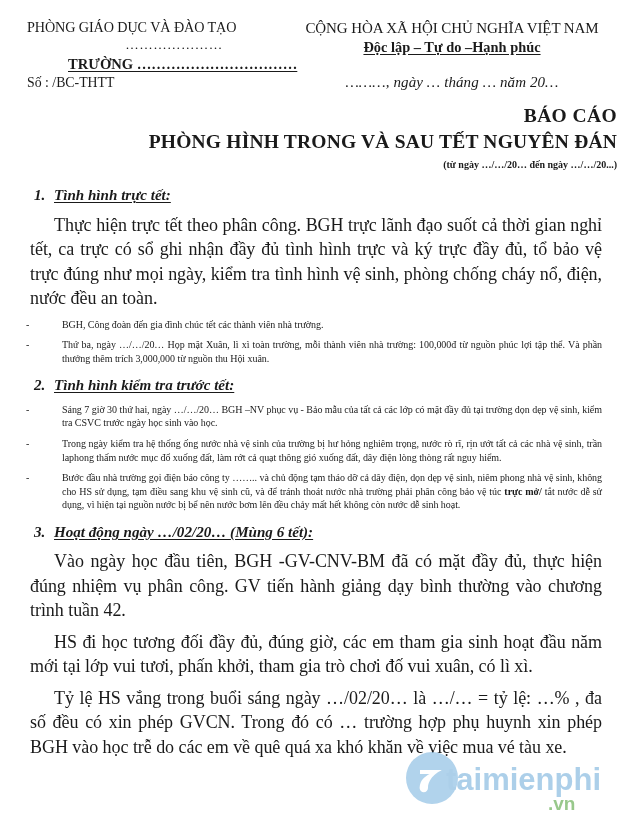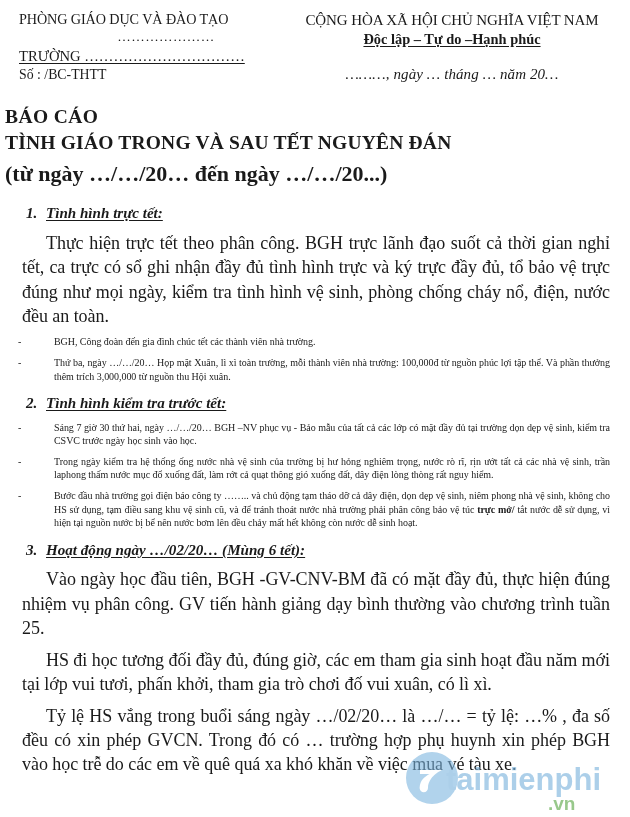--- a/index.html
+++ b/index.html
@@ -14,21 +14,21 @@
     overflow: hidden;
     font-family: "Liberation Serif", "DejaVu Serif", serif;
     color: #1a1a1a;
     position: relative;
   }
 
   .page {
     position: relative;
     width: 630px;
     height: 817px;
-    padding: 5px;
+    padding: 13px;
     box-sizing: border-box;
   }
 
   
   .doc-header {
     display: flex;
     flex-direction: row;
     align-items: flex-start;
     padding: 6px 14px 0 14px;
     box-sizing: border-box;
@@ -52,27 +52,28 @@
   }
   .dots-center {
     text-align: center;
     font-size: 13.5px;
     letter-spacing: 0.4px;
     line-height: 1.25;
     padding-left: 16px;
     margin-top: 1px;
   }
   .school-line {
-    font-weight: normal;
+    font-weight: bold;
     font-size: 14.6px;
     text-decoration: underline;
     text-underline-offset: 2px;
     white-space: nowrap;
     line-height: 1.25;
     margin-top: 1px;
+    margin-left: 41px;
   }
   .so-line {
     font-size: 13.8px;
     line-height: 1.3;
     margin-top: 1px;
     white-space: nowrap;
   }
 
   .nation-line {
     font-weight: normal;
@@ -93,39 +94,39 @@
   .date-line {
     font-style: italic;
     font-size: 15px;
     margin-top: 17px;
     white-space: nowrap;
     letter-spacing: 0.1px;
   }
 
   
   .title-block {
-    text-align: left;
-    margin-top: 20px;
+    text-align: right;
+    margin-top: 11px;
   }
   .title-main {
     font-weight: bold;
     font-size: 19.5px;
     letter-spacing: 0.4px;
     line-height: 1.3;
   }
   .title-sub {
     font-weight: bold;
     font-size: 19.5px;
     letter-spacing: 0.2px;
     line-height: 1.35;
     margin-top: 1px;
   }
   .title-range {
     font-weight: bold;
-    font-size: 22px;
+    font-size: 10px;
     line-height: 1.4;
     margin-top: 3px;
   }
 
   
   .doc-body {
     padding: 0 15px 0 17px;
     box-sizing: border-box;
     margin-top: 13px;
   }
@@ -209,35 +210,35 @@
     </div>
     <div class="hdr-right">
       <div class="nation-line">CỘNG HÒA XÃ HỘI CHỦ NGHĨA VIỆT NAM</div>
       <div class="motto-line">Độc lập – Tự do –Hạnh phúc</div>
       <div class="date-line">………, ngày … tháng … năm 20…</div>
     </div>
   </div>
 
   <div class="title-block">
     <div class="title-main">BÁO CÁO</div>
-    <div class="title-sub">TÌNH GIÁO TRONG VÀ SAU  TẾT NGUYÊN ĐÁN</div>
+    <div class="title-sub">PHÒNG HÌNH TRONG VÀ SAU  TẾT NGUYÊN ĐÁN</div>
     <div class="title-range">(từ ngày …/…/20…  đến  ngày …/…/20...)</div>
   </div>
 
   <div class="doc-body" id="body-root">
       <div class="section-heading"><span class="sec-num">1.</span><span class="sec-text">Tình hình trực tết:</span></div>
       <p class="para">Thực hiện trực tết theo phân công. BGH trực lãnh đạo suốt cả thời gian nghỉ tết, ca trực  có sổ ghi nhận đầy đủ tình hình trực và ký trực đầy đủ, tổ bảo vệ trực đúng như mọi ngày, kiểm tra tình hình vệ sinh, phòng chống cháy nổ, điện, nước đều an toàn.</p>
       <p class="bullet"><span class="dash">-</span><span>BGH, Công đoàn đến gia đình chúc tết các thành viên nhà trường.</span></p>
       <p class="bullet"><span class="dash">-</span><span>Thứ ba,  ngày …/…/20…  Họp mặt Xuân, lì xì toàn trường, mỗi thành viên nhà trường: 100,000đ từ nguồn phúc lợi tập thể. Và phần thưởng thêm trích 3,000,000 từ nguồn thu Hội xuân.</span></p>
       <div class="section-heading"><span class="sec-num">2.</span><span class="sec-text">Tình hình kiểm tra trước tết:</span></div>
       <p class="bullet"><span class="dash">-</span><span>Sáng 7 giờ 30 thứ hai, ngày …/…/20… BGH –NV phục vụ - Bảo mẫu của tất cả các lớp có mặt đầy đủ tại trường dọn dẹp vệ sinh, kiểm tra CSVC trước ngày học sinh vào học.</span></p>
       <p class="bullet"><span class="dash">-</span><span>Trong ngày kiểm tra hệ thống ống nước nhà vệ sinh của trường bị hư hỏng nghiêm trọng, nước rò rĩ, rịn ướt tất cả các nhà vệ sinh, trần laphong thấm nước mục đổ xuống đất, làm rớt cả quạt thông gió xuống đất, dây điện lòng thòng rất nguy hiểm.</span></p>
       <p class="bullet"><span class="dash">-</span><span>Bước đầu nhà trường gọi điện báo công ty …….. và  chủ động tạm tháo dỡ cả dây điện, dọn dẹp vệ sinh, niêm phong nhà vệ sinh, không cho HS sử dụng, tạm điều sang khu vệ sinh cũ, và để tránh thoát nước nhà trường phải phân công bảo vệ túc </span><span class="b">trực mở/</span><span> tắt nước dễ sử dụng, vì hiện tại nguồn nước bị bể nên nước bơm lên đều chảy mất hết không còn nước dễ sinh hoạt.</span></p>
       <div class="section-heading"><span class="sec-num">3.</span><span class="sec-text">Hoạt động ngày …/02/20… (Mùng 6  tết):</span></div>
-      <p class="para">Vào ngày học đầu tiên, BGH -GV-CNV-BM đã có mặt đầy đủ, thực hiện đúng nhiệm vụ phân công. GV tiến hành giảng dạy bình thường vào chương trình tuần 25.</p>
+      <p class="para">Vào ngày học đầu tiên, BGH -GV-CNV-BM đã có mặt đầy đủ, thực hiện đúng nhiệm vụ phân công. GV tiến hành giảng dạy bình thường vào chương trình tuần 42.</p>
       <p class="para">HS đi học tương đối đầy đủ, đúng giờ, các em tham gia sinh hoạt đầu năm mới tại lớp vui tươi, phấn khởi, tham gia trò chơi đố vui xuân, có lì xì.</p>
       <p class="para">Tỷ lệ HS vắng trong buổi sáng ngày …/02/20… là …/… = tỷ lệ: …% , đa số đều có xin phép GVCN.  Trong đó có … trường hợp phụ huynh xin phép BGH vào học trễ do các em về quê quá xa khó khăn về việc mua vé tàu xe.</p>
     </div>
 
   <div class="watermark">
     <svg class="wm-svg" viewBox="0 0 232 66" xmlns="http://www.w3.org/2000/svg" aria-hidden="true">
       <circle cx="34" cy="30" r="26" fill="#7ab3dd" opacity="0.95"></circle>
       <path d="M22 22 h22 c0 0 -14 6 -14 18 a4.2 4.2 0 0 1 -8.4 0 c0 -8 6 -12 10 -14 h-9.6 z" fill="#ffffff"></path>
       <text x="48" y="42" font-family="Liberation Sans, sans-serif" font-size="31" font-weight="bold" fill="#7ab3dd" id="wm-brand">taimienphi</text>
       <text x="150" y="62" font-family="Liberation Sans, sans-serif" font-size="19" font-weight="bold" fill="#5aa845" id="wm-tld">.vn</text>

